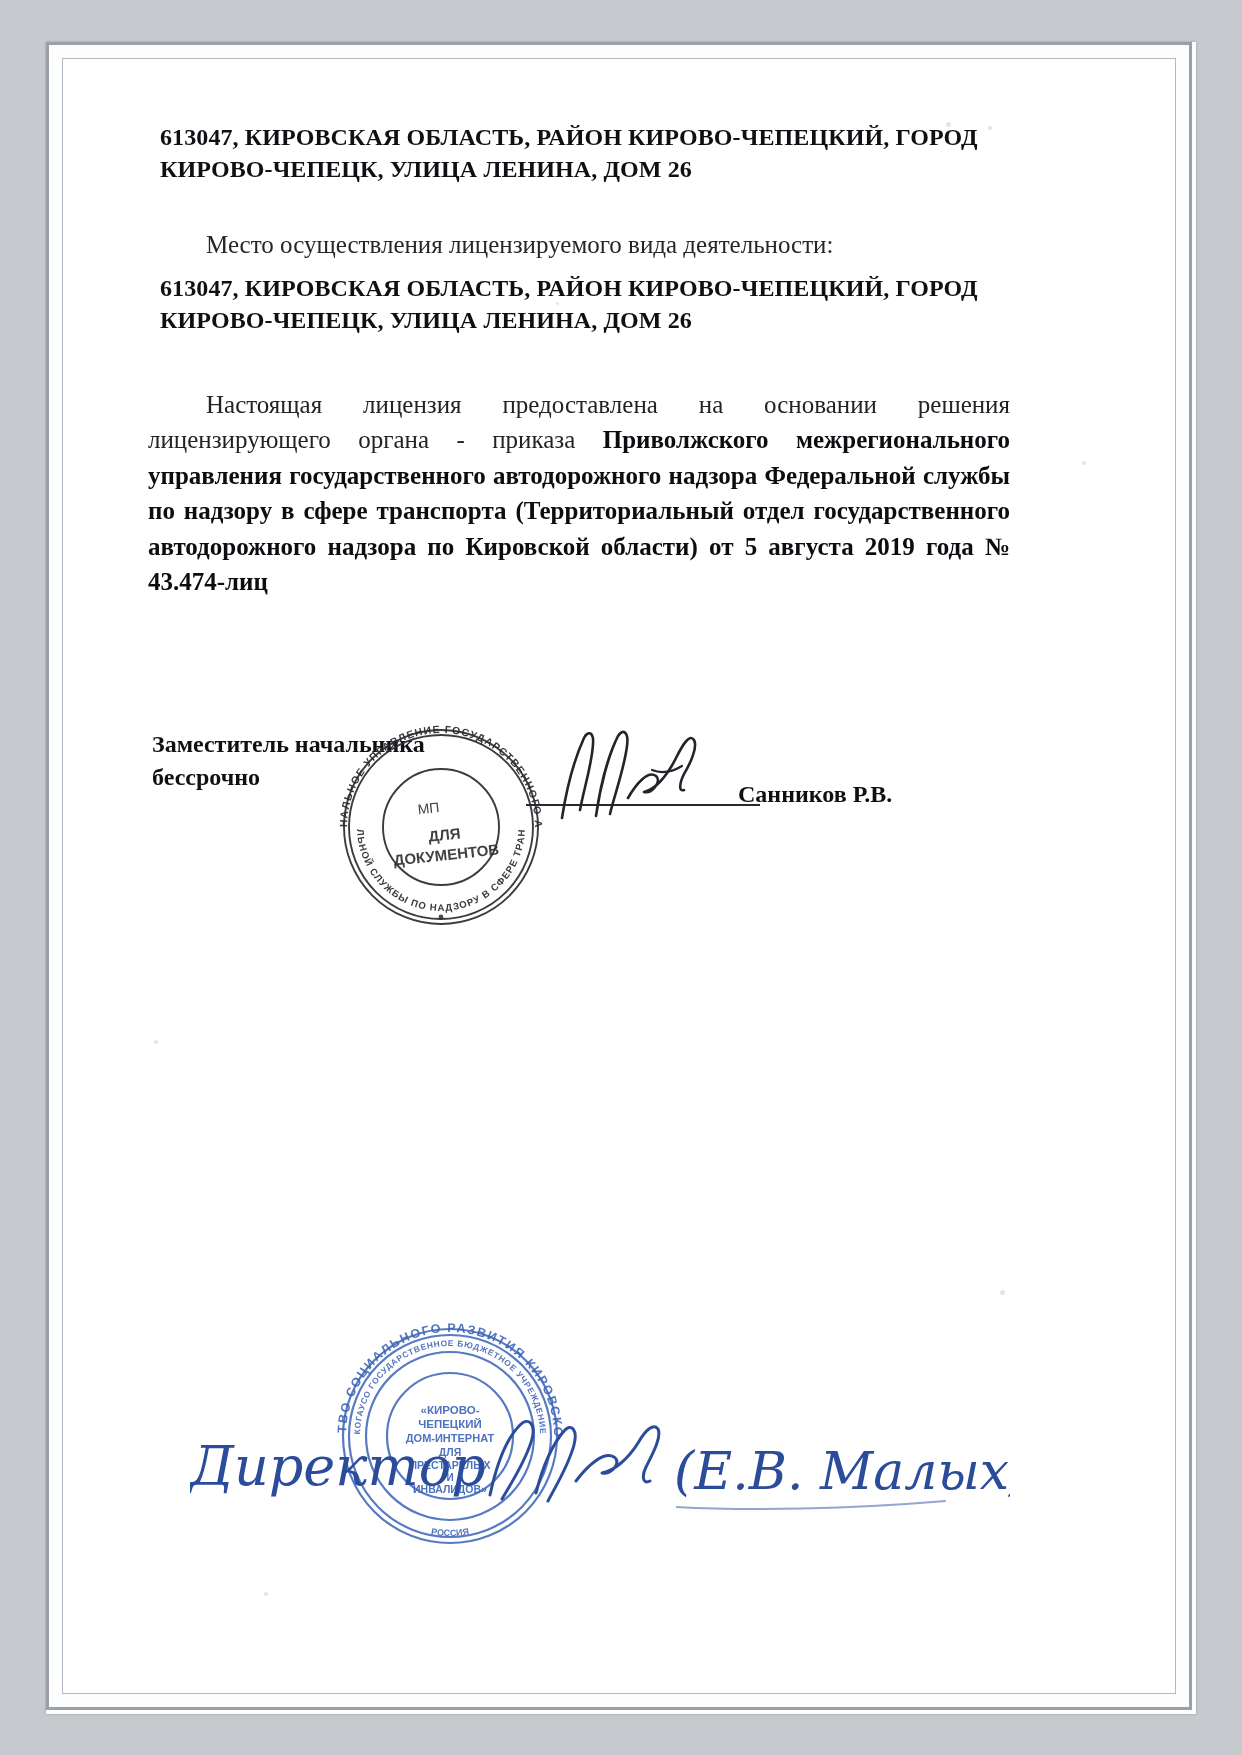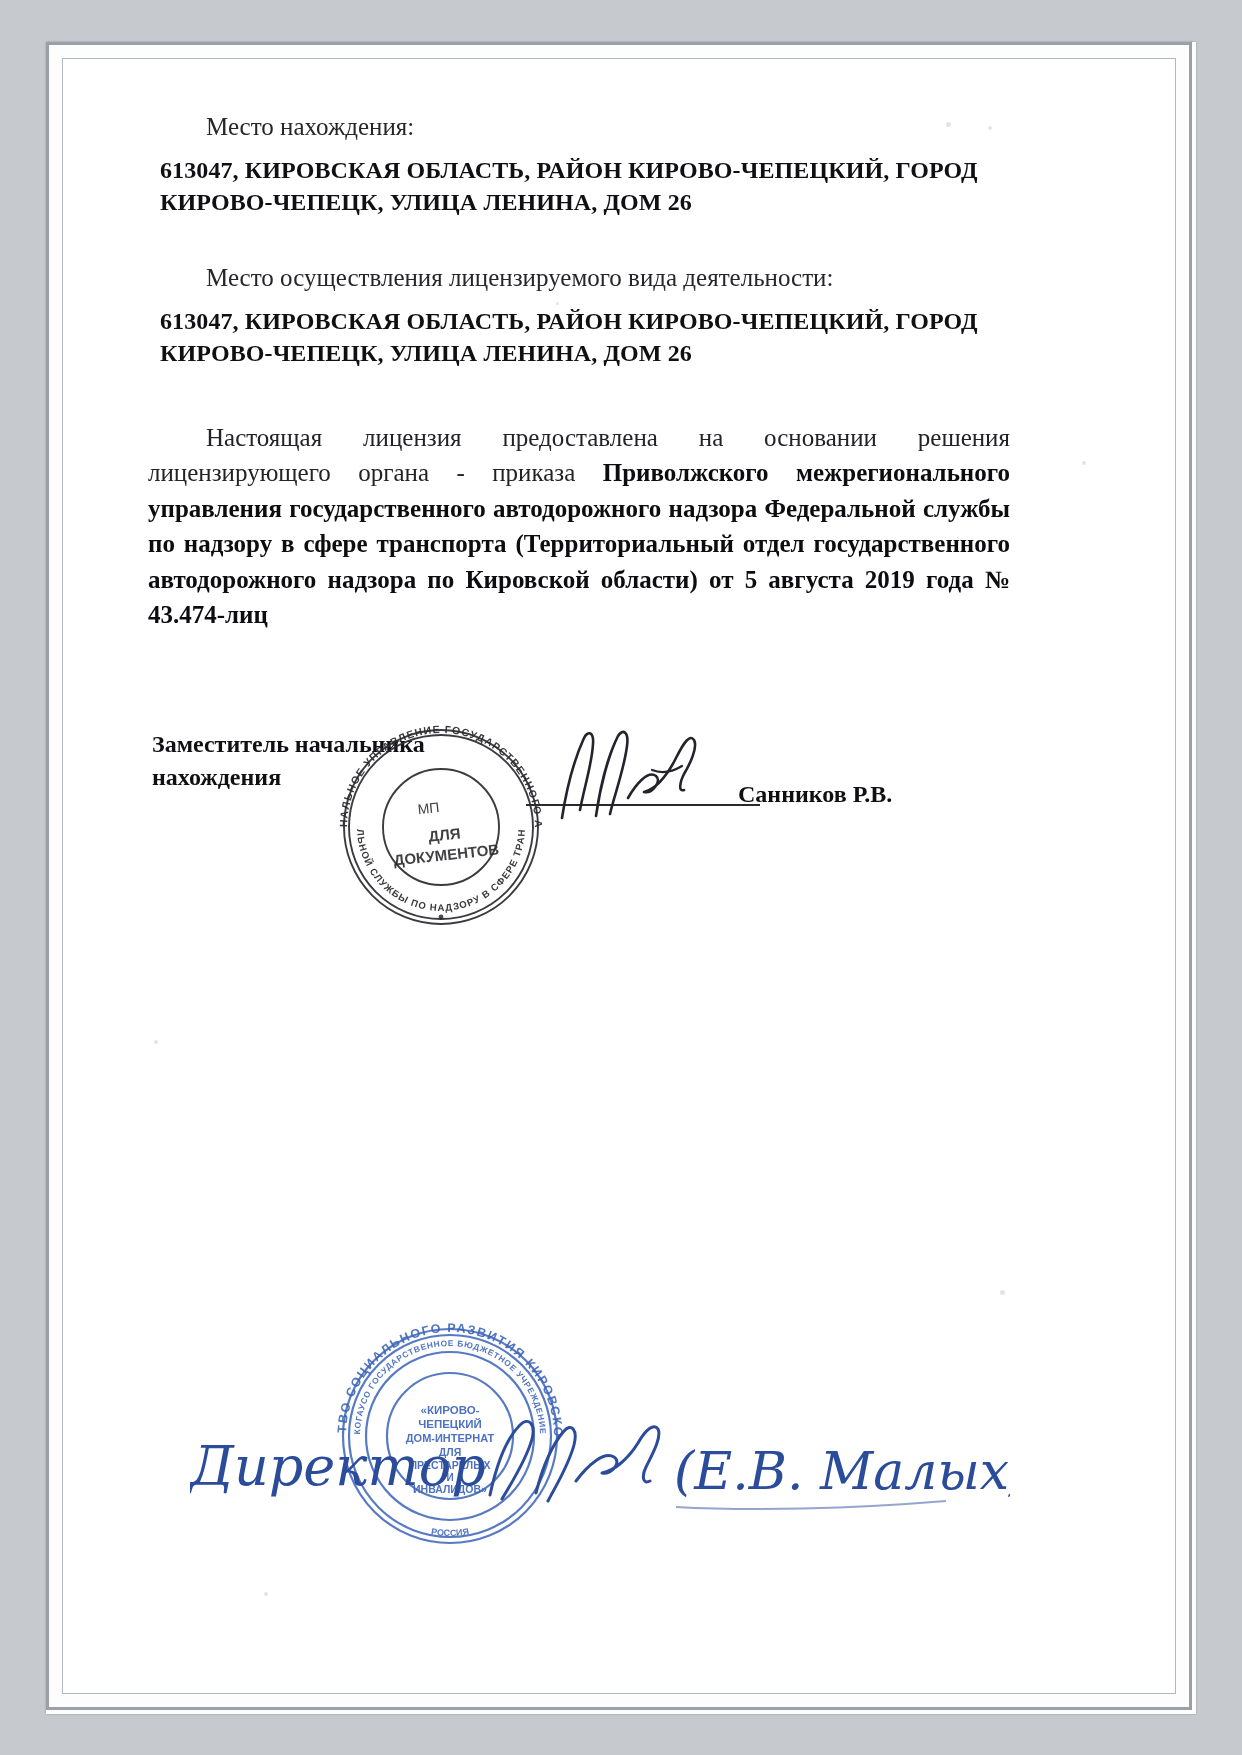--- a/index.html
+++ b/index.html
@@ -211,38 +211,37 @@
   <div class="speck" style="left:946px; top:122px; width:5px; height:5px;"></div>
   <div class="speck" style="left:988px; top:126px; width:4px; height:4px;"></div>
   <div class="speck" style="left:1082px; top:461px; width:4px; height:4px;"></div>
   <div class="speck" style="left:154px; top:1040px; width:4px; height:4px;"></div>
   <div class="speck" style="left:1000px; top:1290px; width:5px; height:5px;"></div>
   <div class="speck" style="left:264px; top:1592px; width:4px; height:4px;"></div>
   <div class="speck" style="left:556px; top:302px; width:3px; height:3px;"></div>
 
   <div class="content">
 
-    <p class="lead-in">Место нахождения:</p>
     <p class="addr">613047, КИРОВСКАЯ ОБЛАСТЬ, РАЙОН КИРОВО-ЧЕПЕЦКИЙ, ГОРОД КИРОВО-ЧЕПЕЦК, УЛИЦА ЛЕНИНА, ДОМ 26</p>
 
     <div class="block-gap"></div>
 
     <p class="lead-in">Место осуществления лицензируемого вида деятельности:</p>
     <p class="addr">613047, КИРОВСКАЯ ОБЛАСТЬ, РАЙОН КИРОВО-ЧЕПЕЦКИЙ, ГОРОД КИРОВО-ЧЕПЕЦК, УЛИЦА ЛЕНИНА, ДОМ 26</p>
 
 
     <p class="reason-par">
       <span>Настоящая лицензия предоставлена на основании решения лицензирующего органа - приказа </span><b>Приволжского межрегионального управления государственного автодорожного надзора Федеральной службы по надзору в сфере транспорта (Территориальный отдел государственного автодорожного  надзора по Кировской области) от 5 августа 2019 года №  43.474-лиц</b>
     </p>
   </div>
 
   <div class="sig-block">
     <div class="sig-title">
       <span>Заместитель начальника</span><br>
-      <span>нахождения</span>
+      <span>бессрочно</span>
     </div>
 
     <div class="sig-line"></div>
 
     <svg class="sig-scribble" viewBox="0 0 190 92">
       <path d="M18 88 C 22 62, 30 30, 40 8 C 44 0, 50 2, 49 14 C 48 34, 40 58, 36 80
                M 52 86 C 56 58, 64 26, 74 6 C 79 -2, 85 2, 83 16 C 80 40, 70 66, 66 84
                M 84 68 C 92 54, 104 40, 112 46 C 118 51, 108 64, 100 62 C 110 60, 122 48, 132 28
                C 140 12, 146 4, 150 10 C 154 17, 146 34, 140 44 C 136 52, 134 62, 140 60" fill="none" stroke="#23232b" stroke-width="2.6" stroke-linecap="round" stroke-linejoin="round"></path>
       <path d="M 108 40 C 118 44, 128 42, 138 36" fill="none" stroke="#23232b" stroke-width="2.2" stroke-linecap="round"></path>

